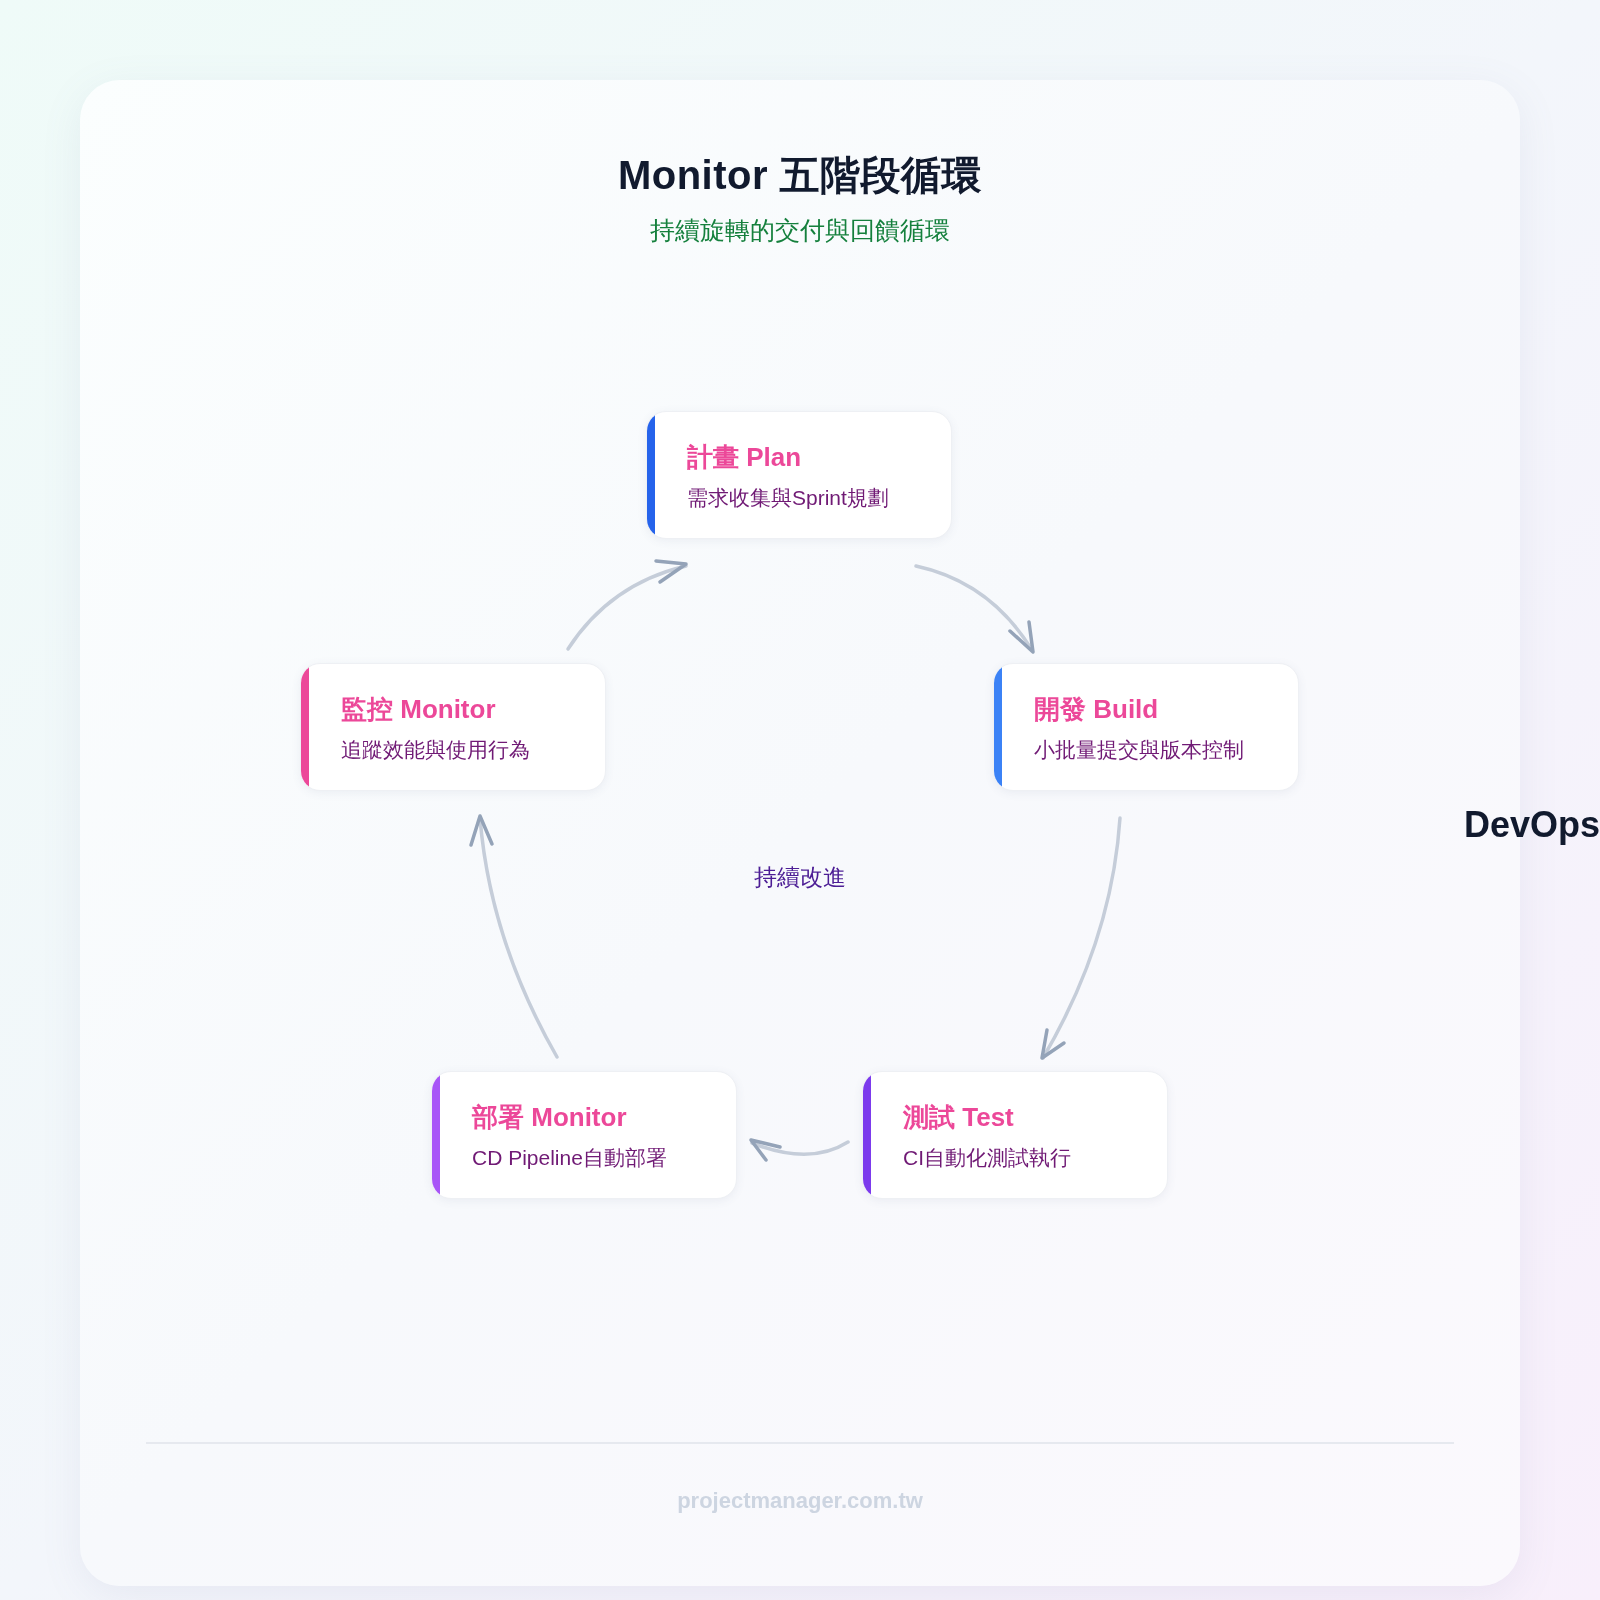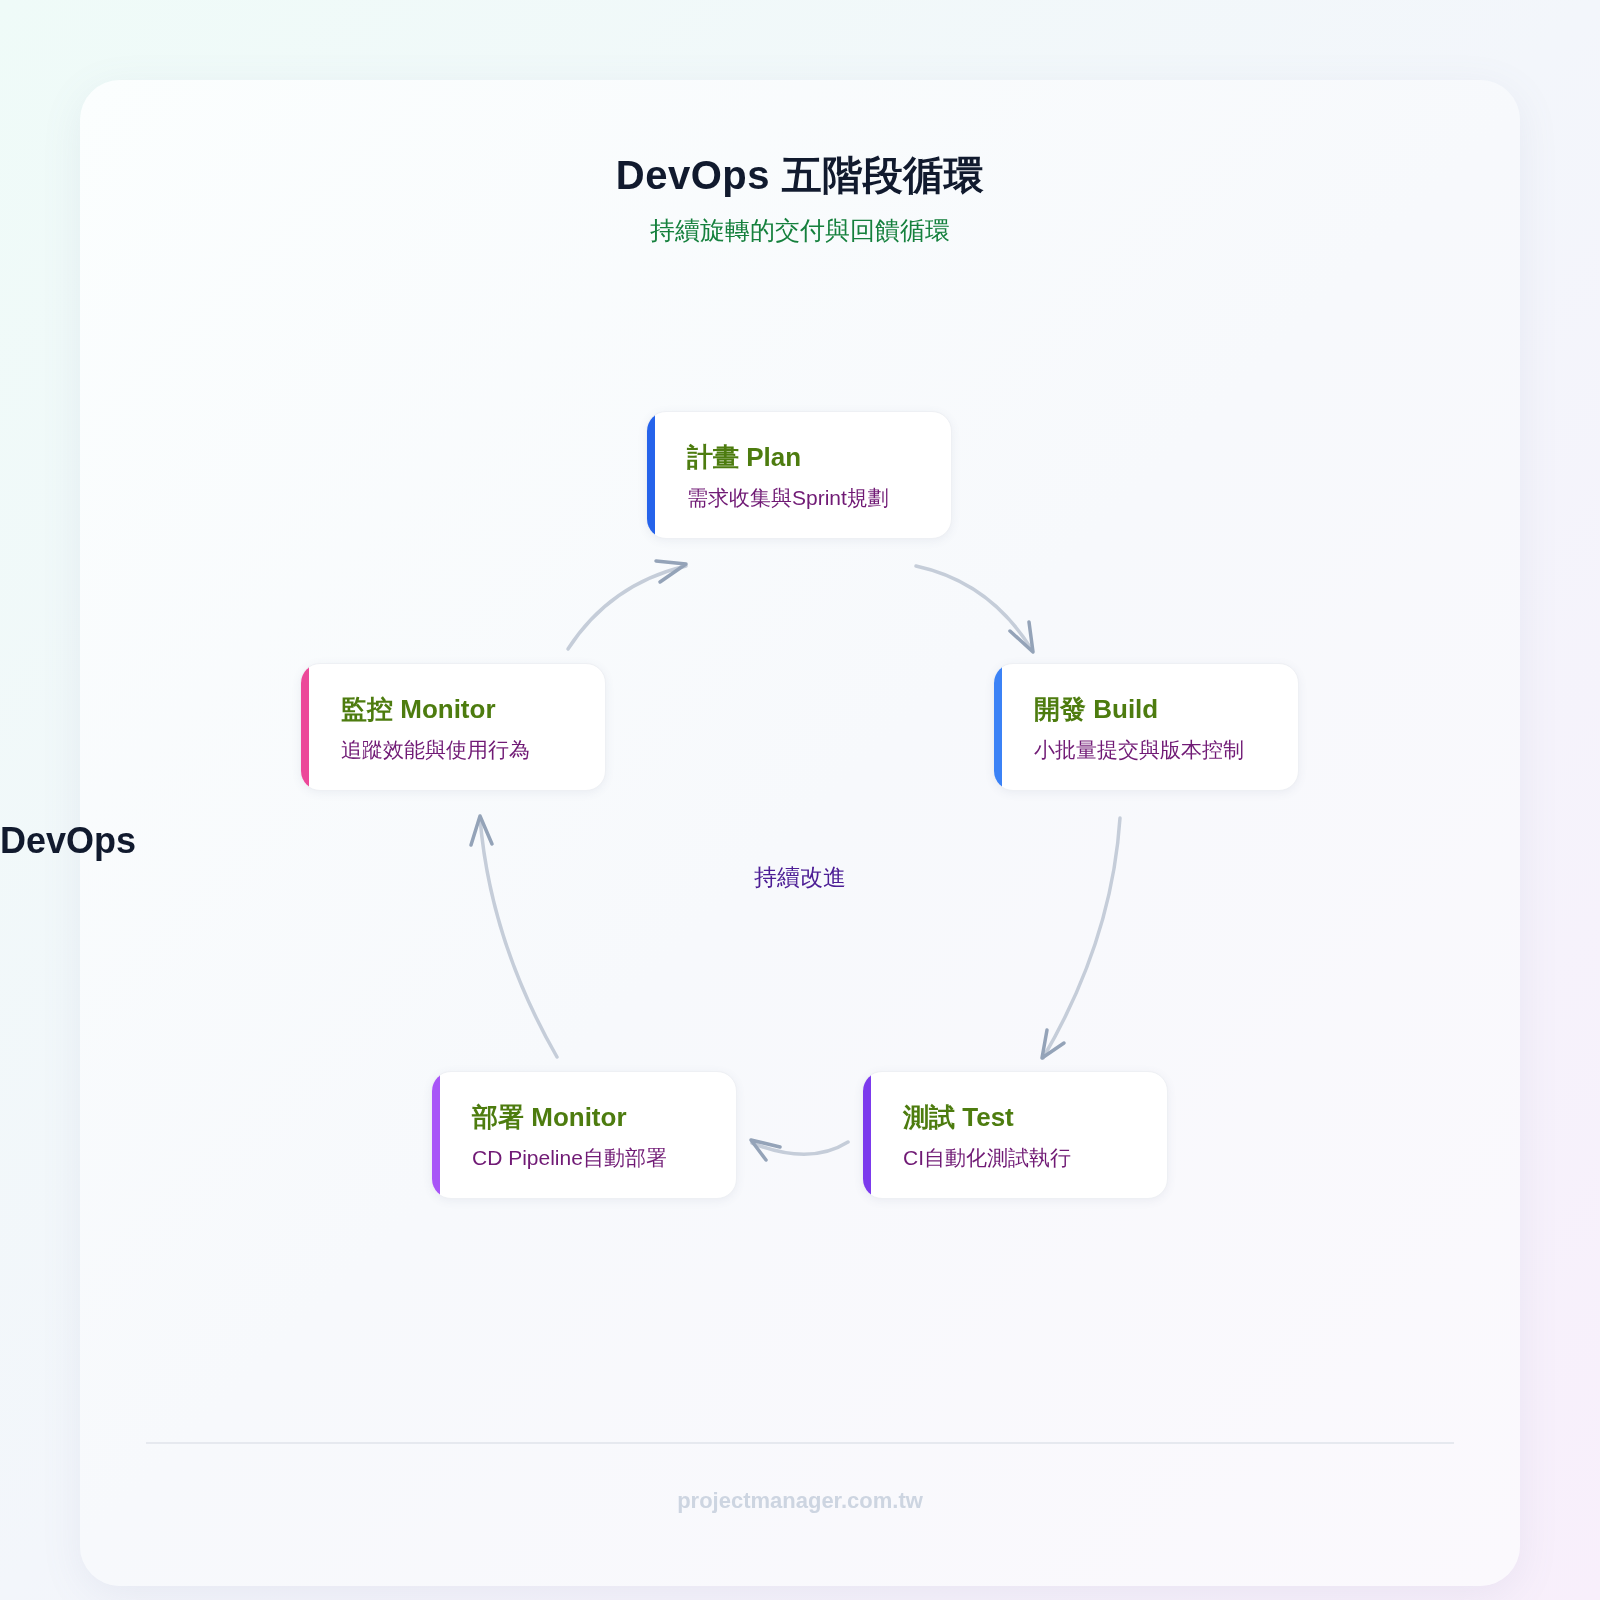--- a/index.html
+++ b/index.html
@@ -29,51 +29,51 @@
     box-shadow: 0 2px 10px rgba(80,90,130,0.08);
     border:1px solid #eef0f4;
     box-sizing:border-box;
     overflow:hidden;
   }
   .card .accent {
     position:absolute; left:0; top:0; bottom:0; width:8px;
   }
   .card .card-title {
     position:absolute; left:40px; top:28px;
-    font-size:26px; font-weight:700; color:#4d7c0f;
+    font-size:26px; font-weight:700; color:#ec4899;
     white-space:nowrap;
   }
   .card .card-desc {
     position:absolute; left:40px; top:72px;
     font-size:21px; color:#701a75; white-space:nowrap;
   }
   .center-title {
-    position:absolute; left:0; right:0; top:804px; text-align:left;
-    font-size:36px; font-weight:700; color:#111a2e;margin-top:16px;
+    position:absolute; left:0; right:0; top:804px; text-align:right;
+    font-size:36px; font-weight:700; color:#111a2e;
   }
   .center-sub {
     position:absolute; left:0; right:0; top:862px; text-align:center;
     font-size:23px; color:#4c1d95;
   }
   svg.arrows { position:absolute; left:0; top:0; }
   .divider {
     position:absolute; left:146px; width:1308px; top:1442px; height:2px;
     background:#e6e9ef;
   }
   .footer {
     position:absolute; left:0; right:0; top:1488px; text-align:center;
     font-size:22px; font-weight:700; color:#cdd5e1;
   }
 </style>
 </head>
 <body>
 
 <div class="panel"></div>
 
-<div class="title">DevOps 五階段循環</div>
+<div class="title">Monitor 五階段循環</div>
 <div class="subtitle">持續旋轉的交付與回饋循環</div>
 
 <svg class="arrows" width="1600" height="1600">
 
   <g>
     <path d="M916 566 Q 990 582 1032 650" fill="none" stroke="#c5cdd9" stroke-width="3.5" stroke-linecap="round"></path>
     <path d="M1010 631 L1033 652 L1029 622" fill="none" stroke="#94a3b8" stroke-width="3.5" stroke-linecap="round" stroke-linejoin="round"></path>
   </g>
 
   <g>

